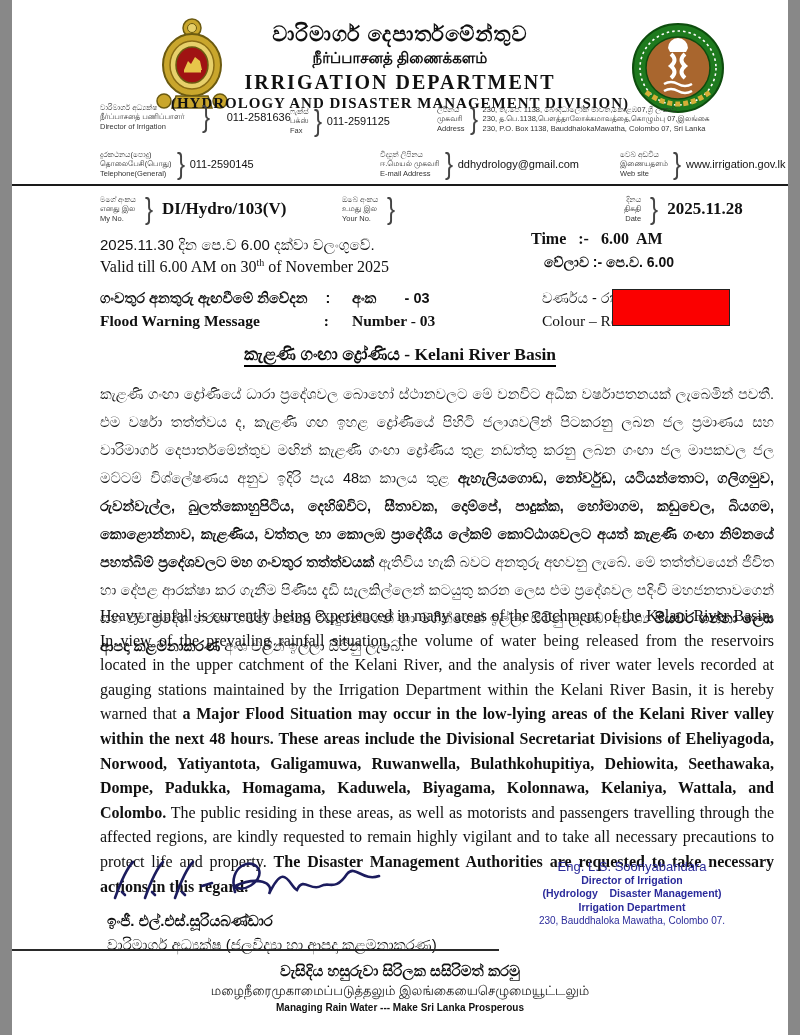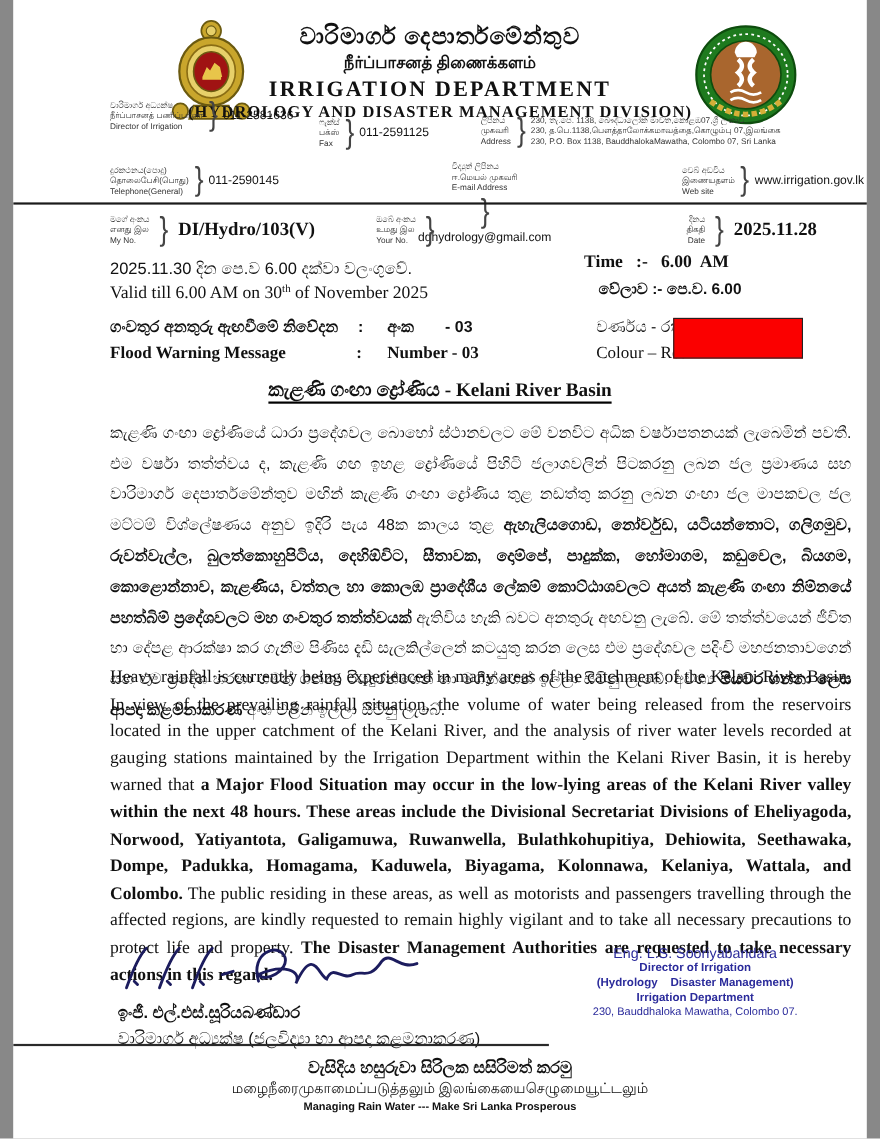--- a/index.html
+++ b/index.html
@@ -88,21 +88,21 @@
       <ellipse cx="48" cy="46" rx="45" ry="44" fill="#1e7a1e" stroke="#0e4d0e" stroke-width="2"></ellipse>
       <ellipse cx="48" cy="46" rx="38" ry="37" fill="none" stroke="#ffffff" stroke-width="1.6" stroke-dasharray="2.5 3"></ellipse>
       <ellipse cx="48" cy="46" rx="32" ry="31" fill="#a9662e" stroke="#0e4d0e" stroke-width="1.5"></ellipse>
       <path d="M38 26 a10 10 0 0 1 20 0 l-2 4 h-16 z" fill="#ffffff"></path>
       <path d="M41 32 q7 6 0 12 q7 6 0 12 M55 32 q-7 6 0 12 q-7 6 0 12" fill="none" stroke="#ffffff" stroke-width="4"></path>
       <path d="M34 62 q7 -4 14 0 q7 4 14 0 M34 69 q7 -4 14 0 q7 4 14 0" fill="none" stroke="#ffffff" stroke-width="2.5"></path>
       <path d="M16 70 q32 24 64 0" fill="none" stroke="#d4af37" stroke-width="5" stroke-dasharray="5 3"></path>
     </svg>
   </div>
 
-  <div class="centry" style="left:88px; top:88px;">
+  <div class="centry" style="left:88px; top:100px;gap:12px;">
     <div class="c-small">
       <div>වාරිමාර්ග අධ්‍යක්ෂ</div>
       <div>நீர்ப்பாசனத் பணிப்பாளர்</div>
       <div>Director of Irrigation</div>
     </div>
     <span class="brace">}</span>
     <span class="cval">011-2581636</span>
   </div>
 
   <div class="centry" style="left:278px; top:104px;">
@@ -132,21 +132,21 @@
   <div class="centry" style="left:88px; top:147px;">
     <div class="c-small">
       <div>දුරකථනය(පොදු)</div>
       <div>தொலைபேசி(பொது)</div>
       <div>Telephone(General)</div>
     </div>
     <span class="brace">}</span>
     <span class="cval">011-2590145</span>
   </div>
 
-  <div class="centry" style="left:368px; top:147px;flex-direction:column;">
+  <div class="centry" style="left:368px; top:147px;">
     <div class="c-small">
       <div>විද්‍යුත් ලිපිනය</div>
       <div>ஈ.மெயல் முகவரி</div>
       <div>E-mail Address</div>
     </div>
     <span class="brace">}</span>
     <span class="cval">ddhydrology@gmail.com</span>
   </div>
 
   <div class="centry" style="left:608px; top:147px;">

